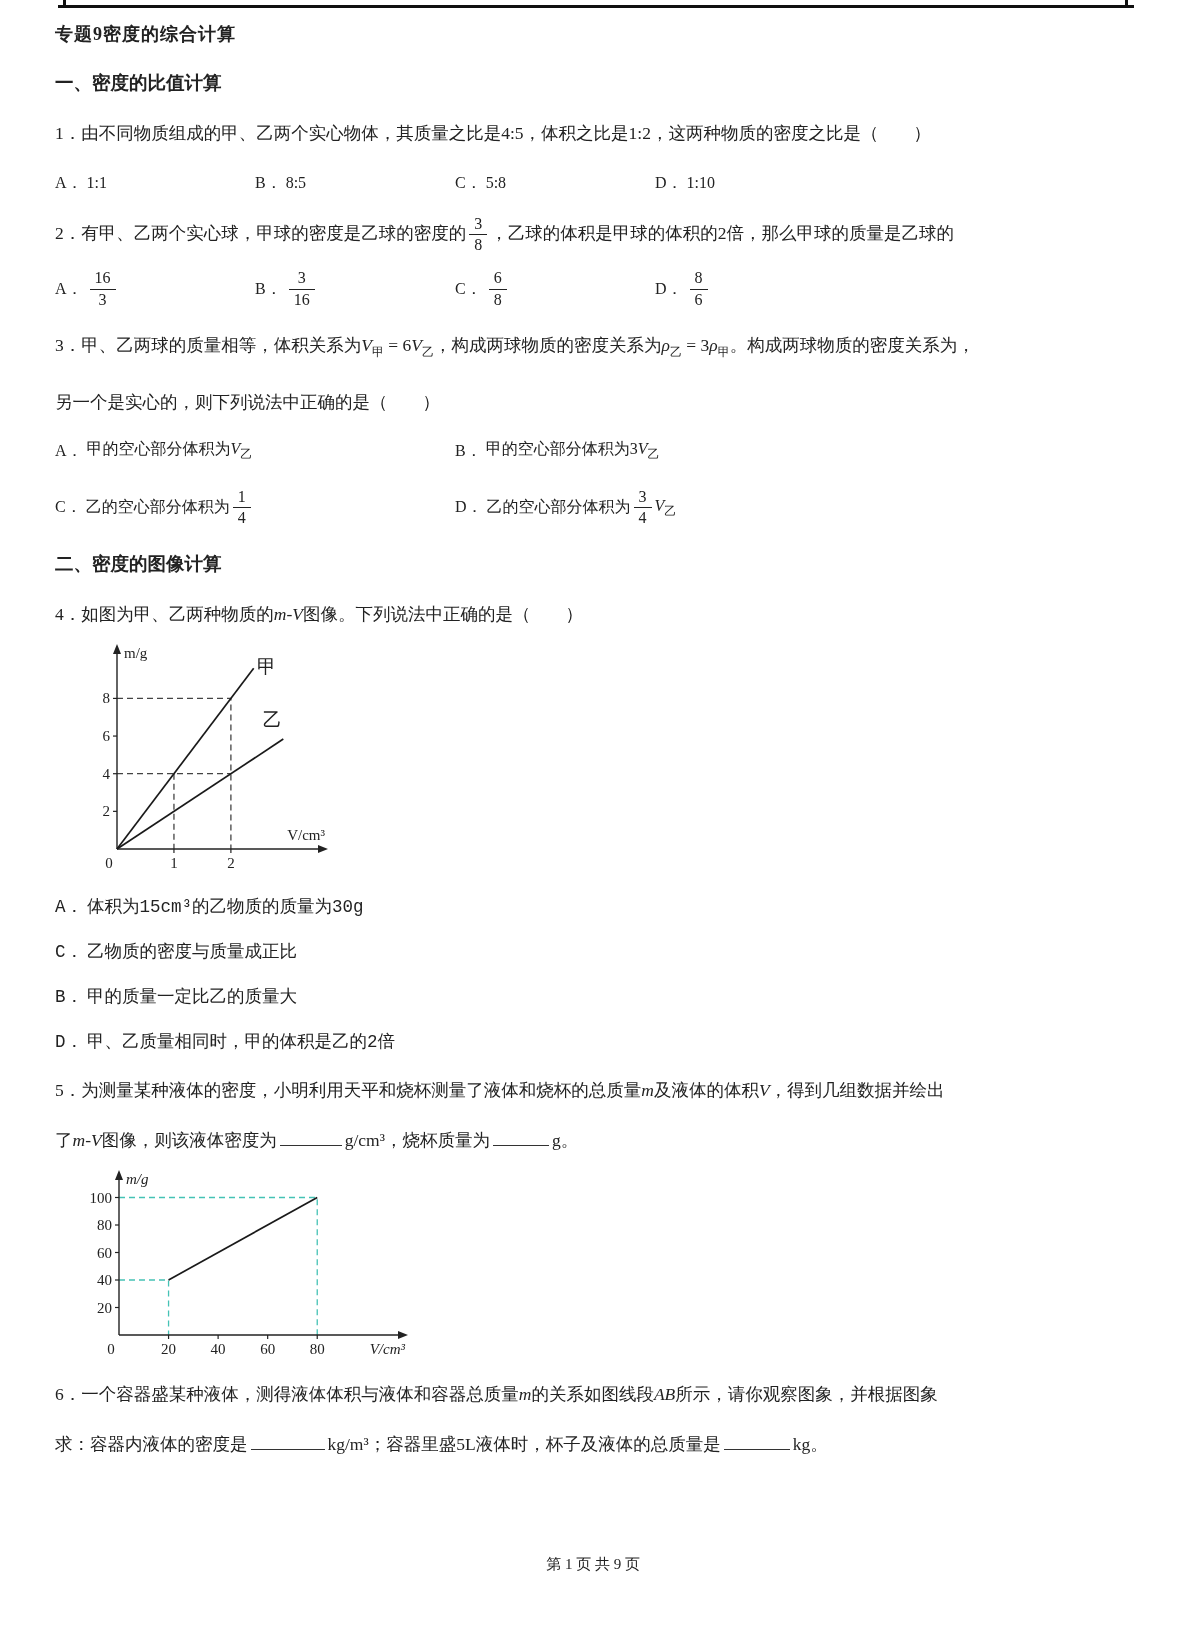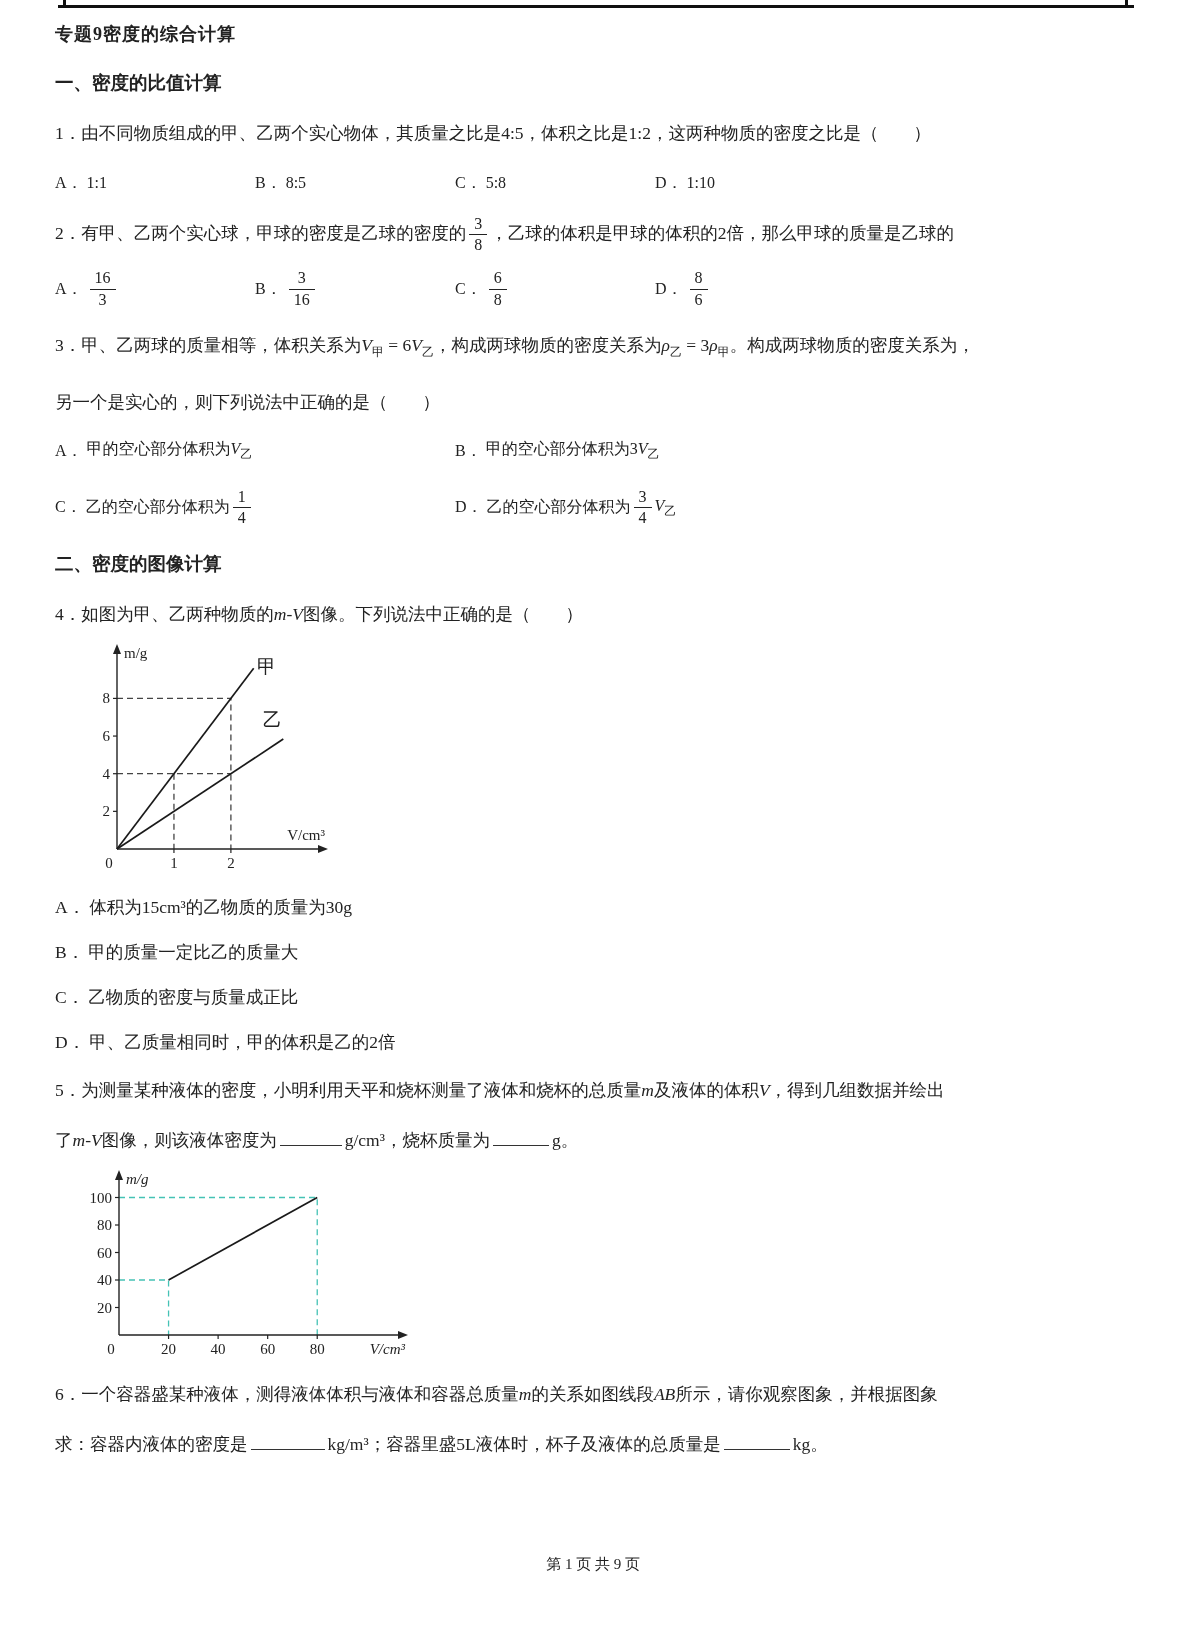--- a/index.html
+++ b/index.html
@@ -8,21 +8,21 @@
     font-family:"Liberation Serif","DejaVu Serif",serif;color:#222;
     overflow:hidden;
   }
   .scan-rule{position:absolute;top:5px;left:58px;right:52px;height:3px;background:#101010;}
   .scan-notch-l{position:absolute;top:0;left:63px;width:3px;height:6px;background:#101010;}
   .scan-notch-r{position:absolute;top:0;right:58px;width:3px;height:6px;background:#101010;}
   .page{padding:0 55px;}
   .title{text-align:left;font-size:18px;font-weight:bold;margin:22px 0 12px;letter-spacing:1px;}
   .sec{font-weight:bold;font-size:18.5px;line-height:50px;}
   .para{margin:0;font-size:17.5px;line-height:50px;}
-  .opt-line{line-height:45px;}
+  .opt-line{line-height:45px;font-family:Liberation Mono, monospace;}
   .optrow{display:flex;align-items:center;min-height:50px;}
   .optrow .opt{width:200px;display:flex;align-items:center;}
   .optrow.wide .opt{width:400px;}
   .optrow.fracs{min-height:62px;}
   .optlabel{margin-right:4px;}
   .it{font-style:italic;}
   .mvar .it{font-style:italic;}
   sub{font-size:12px;}
   .frac{display:inline-block;text-align:center;vertical-align:middle;line-height:1.15;font-size:16px;margin:0 3px;}
   .frac .fn{display:block;border-bottom:1.2px solid #222;padding:0 5px 1px;}
@@ -138,22 +138,22 @@
         <polyline points="40,206 176.6779661016949,25.29411764705884" fill="none" stroke="#1a1a1a" stroke-width="1.7"></polyline>
         <text x="180.0949152542373" y="30" font-size="19" fill="#222">甲</text>
         <polyline points="40,206 206.2915254237288,96.07058823529411" fill="none" stroke="#1a1a1a" stroke-width="1.7"></polyline>
         <text x="185.78983050847458" y="82.70588235294116" font-size="19" fill="#222">乙</text>
         <text x="47" y="15" font-size="15" fill="#222" font-style="normal">m/g</text>
         <text x="248" y="197" text-anchor="end" font-size="15" fill="#222" font-style="normal">V/cm³</text>
       </svg>
     </div>
 
   <p class="para opt-line"><span class="optlabel">A．</span><span><span>体积为15cm³的乙物质的质量为30g</span></span></p>
+  <p class="para opt-line"><span class="optlabel">C．</span><span><span>乙物质的密度与质量成正比</span></span></p>
   <p class="para opt-line"><span class="optlabel">B．</span><span><span>甲的质量一定比乙的质量大</span></span></p>
-  <p class="para opt-line"><span class="optlabel">C．</span><span><span>乙物质的密度与质量成正比</span></span></p>
   <p class="para opt-line"><span class="optlabel">D．</span><span><span>甲、乙质量相同时，甲的体积是乙的2倍</span></span></p>
 
   <p class="para"><span>5．为测量某种液体的密度，小明利用天平和烧杯测量了液体和烧杯的总质量</span><span class="it">m</span><span>及液体的体积</span><span class="it">V</span><span>，得到几组数据并绘出</span></p>
   <p class="para"><span>了</span><span class="it">m-V</span><span>图像，则该液体密度为</span><span class="blank" style="width: 62px;"></span><span>g/cm³，烧杯质量为</span><span class="blank" style="width: 56px;"></span><span>g。</span></p>
 
   <div class="chart chart2">
       <svg width="336" height="198">
         <polyline points="46,28.5 244.23008849557522,28.5 244.23008849557522,166" fill="none" stroke="#45c2b5" stroke-width="1.3" stroke-dasharray="6 4"></polyline>
         <polyline points="46,111 95.5575221238938,111 95.5575221238938,166" fill="none" stroke="#45c2b5" stroke-width="1.3" stroke-dasharray="6 4"></polyline>
         <line x1="46" y1="166" x2="46" y2="9" stroke="#222" stroke-width="1.4"></line>

